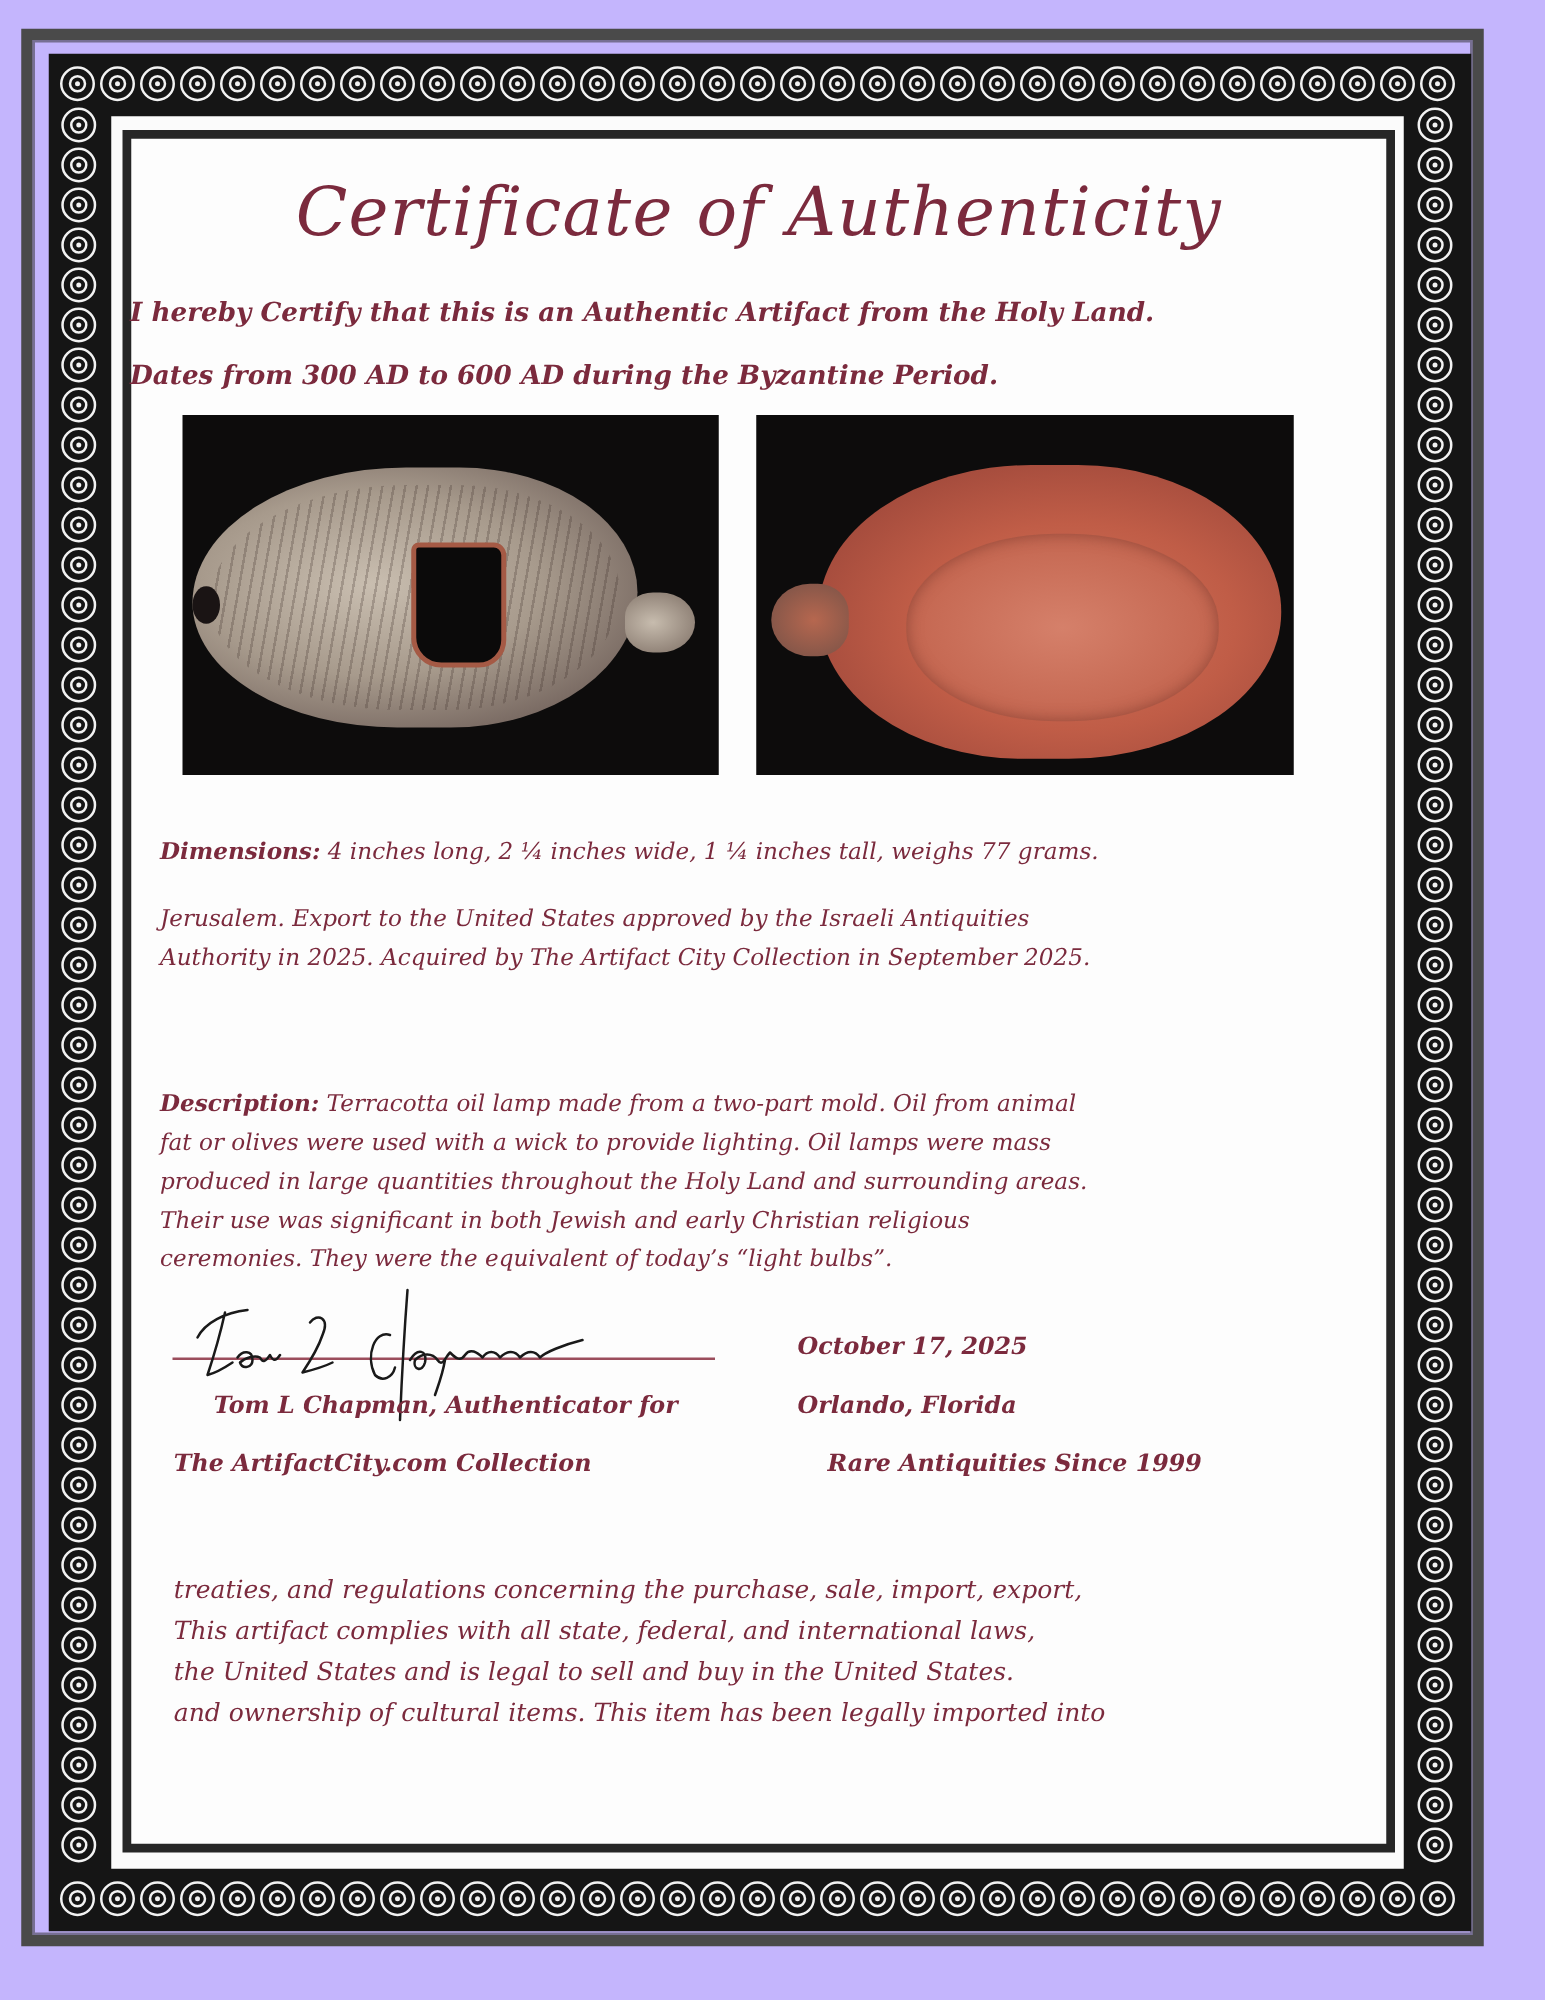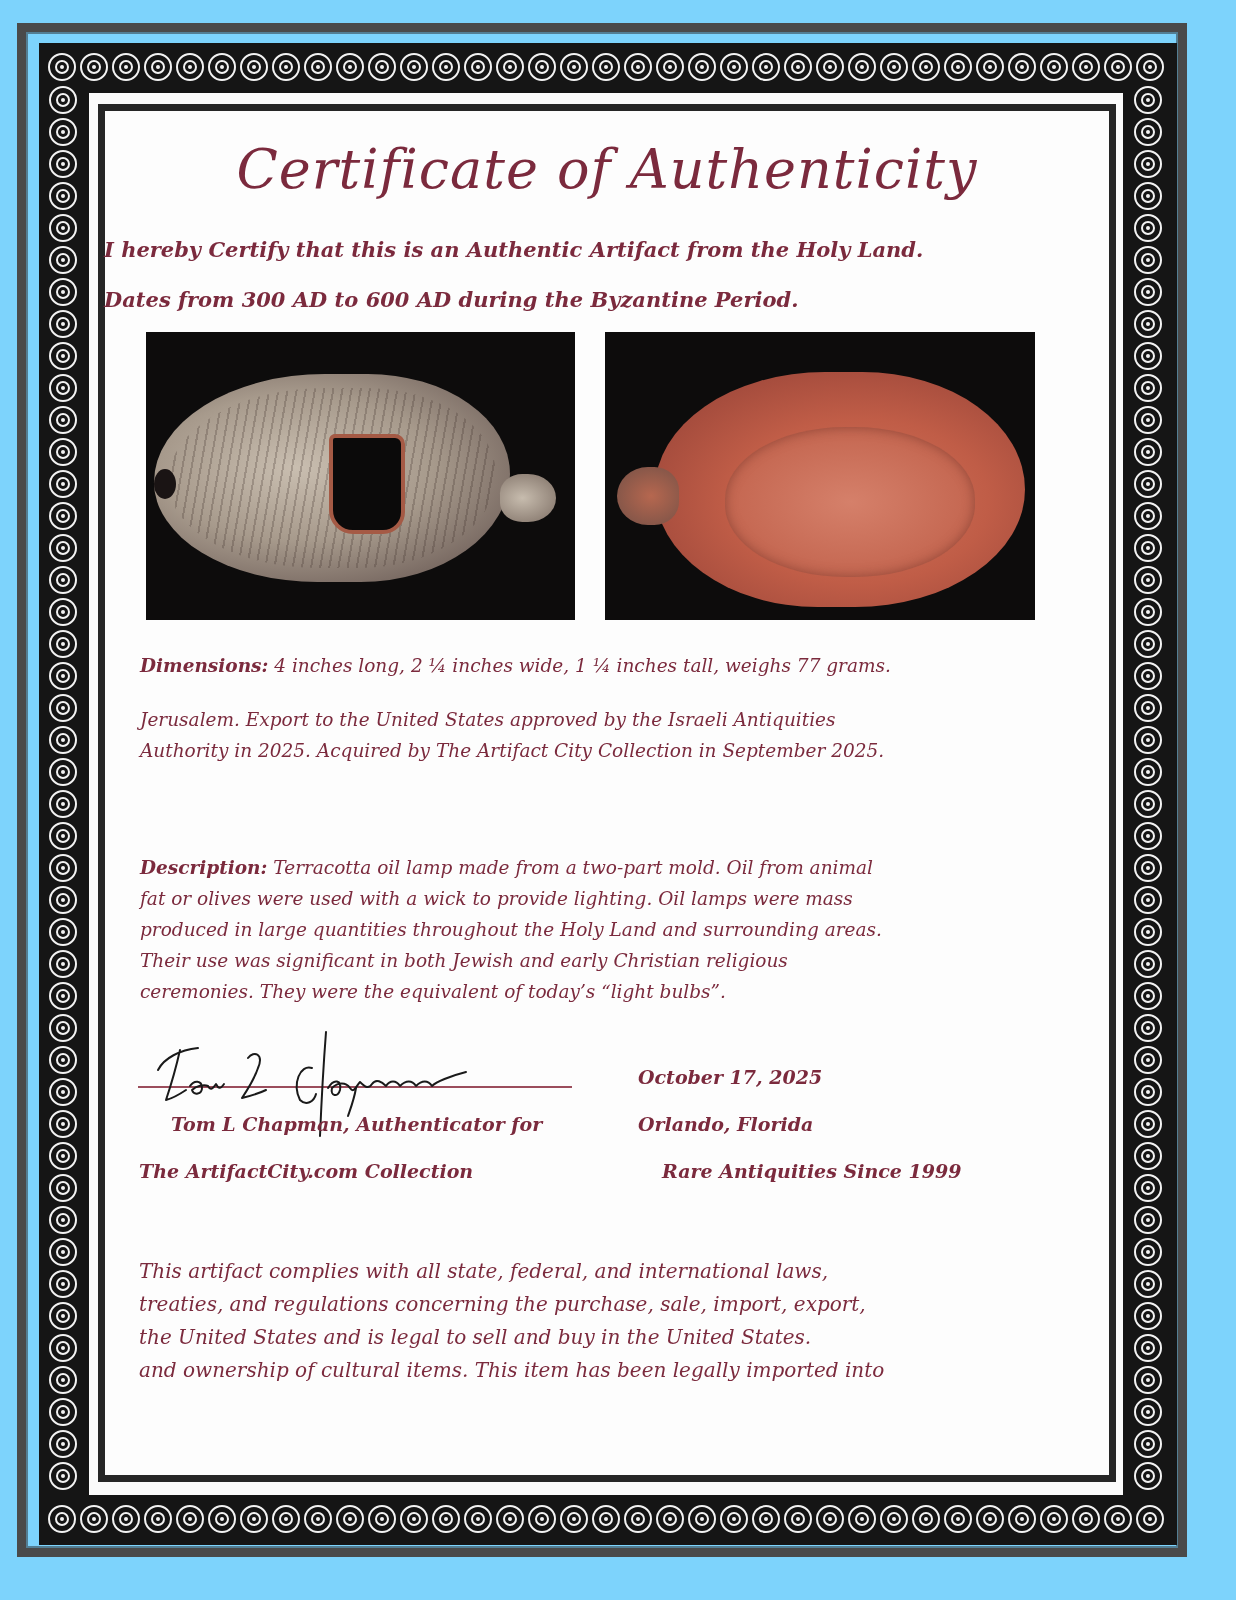--- a/index.html
+++ b/index.html
@@ -1,18 +1,18 @@
 <!DOCTYPE html>
 <html><head>
 <meta charset="utf-8">
 <style>
   html, body { margin:0; padding:0; background:#ffffff; }
   body { width:1236px; height:1600px; position:relative; overflow:hidden;
          font-family:"DejaVu Serif", serif; }
-  .page { position:absolute; left:0; top:0; width:1236px; height:1600px; background:#7dd3fc; }
+  .page { position:absolute; left:0; top:0; width:1236px; height:1600px; background:#c4b5fd; }
 
   
   .frame-outer { position:absolute; left:17px; top:23px; width:1170px; height:1534px;
                  border:9px solid #4a4a4a; box-sizing:border-box; }
   .frame-outer::after { content:""; position:absolute; inset:0; border:2px solid #2a2a2a; opacity:.5; }
   .band { position:absolute; left:39px; top:43px; width:1138px; height:1502px;
           background:#151515; box-sizing:border-box; }
   .band-inner-hole { position:absolute; left:89px; top:93px; width:1034px; height:1402px; background:#fbfbfb; }
   .frame-inner { position:absolute; left:98px; top:104px; width:1018px; height:1378px;
                  border:7px solid #262626; box-sizing:border-box; background:#fdfdfd; }
@@ -48,22 +48,22 @@
   .lamp-top .ridges { position:absolute; inset:14px; border-radius:48% 40% 42% 46% / 52% 48% 52% 48%;
                       background: repeating-linear-gradient(100deg, rgba(60,45,40,.25) 0 2px, transparent 2px 9px); }
 
   .lamp-bottom { position:absolute; left:50px; top:40px; width:370px; height:235px; border-radius:46% 44% 46% 44% / 50% 50% 50% 50%;
                  background: radial-gradient(ellipse at 55% 55%, #d0735b 0%, #c05d47 45%, #a54c3d 75%, #6c3a33 100%); }
   .lamp-bottom .base { position:absolute; left:70px; top:55px; width:250px; height:150px; border-radius:48%;
                        background: radial-gradient(ellipse at 50% 50%, #d5806a, #c2634d 80%); box-shadow: inset 0 0 12px rgba(110,50,40,.6); }
   .lamp-bottom .nozzle { position:absolute; left:-38px; top:95px; width:62px; height:58px; border-radius:50% 40% 40% 50%;
                          background: radial-gradient(ellipse at 55% 50%, #b6674f, #7e5448 85%); }
 
-  .para { position:absolute; left:140px; width:950px; font-family:"DejaVu Serif", serif; font-style:italic;
-          font-size:18.5px; line-height:31px; color:#7b2a3d; }
+  .para { position:absolute; left:128px; width:950px; font-family:"DejaVu Serif", serif; font-style:italic;
+          font-size:18.5px; line-height:31px; color:#7b2a3d;margin-top:16px; }
   .para b { font-weight:bold; }
   .dims { top:650px; }
   .prov { top:704px; }
   .desc { top:852px; }
   .para .line { display:block; white-space:nowrap; }
   .sig-line { position:absolute; left:138px; top:1086px; width:434px; height:2px; background:#9b4d5c; }
   .sig-svg { position:absolute; left:150px; top:1028px; width:380px; height:110px; }
 
   .small { position:absolute; font-family:"DejaVu Serif", serif; font-style:italic; font-weight:bold;
            font-size:19px; color:#7b2a3d; white-space:nowrap; }
@@ -302,18 +302,18 @@
     </g>
   </svg>
 
   <div class="small s-name">Tom L Chapman, Authenticator for</div>
   <div class="small s-coll">The ArtifactCity.com Collection</div>
   <div class="small s-date">October 17, 2025</div>
   <div class="small s-loc">Orlando, Florida</div>
   <div class="small s-since">Rare Antiquities Since 1999</div>
 
   <div class="legal">
+    <span class="line">treaties, and regulations concerning the purchase, sale, import, export,</span>
     <span class="line">This artifact complies with all state, federal, and international laws,</span>
-    <span class="line">treaties, and regulations concerning the purchase, sale, import, export,</span>
     <span class="line">the United States and is legal to sell and buy in the  United States.</span>
     <span class="line">and ownership of cultural items. This item has been legally imported into</span>
   </div>
 </div>
 
 </body></html>

